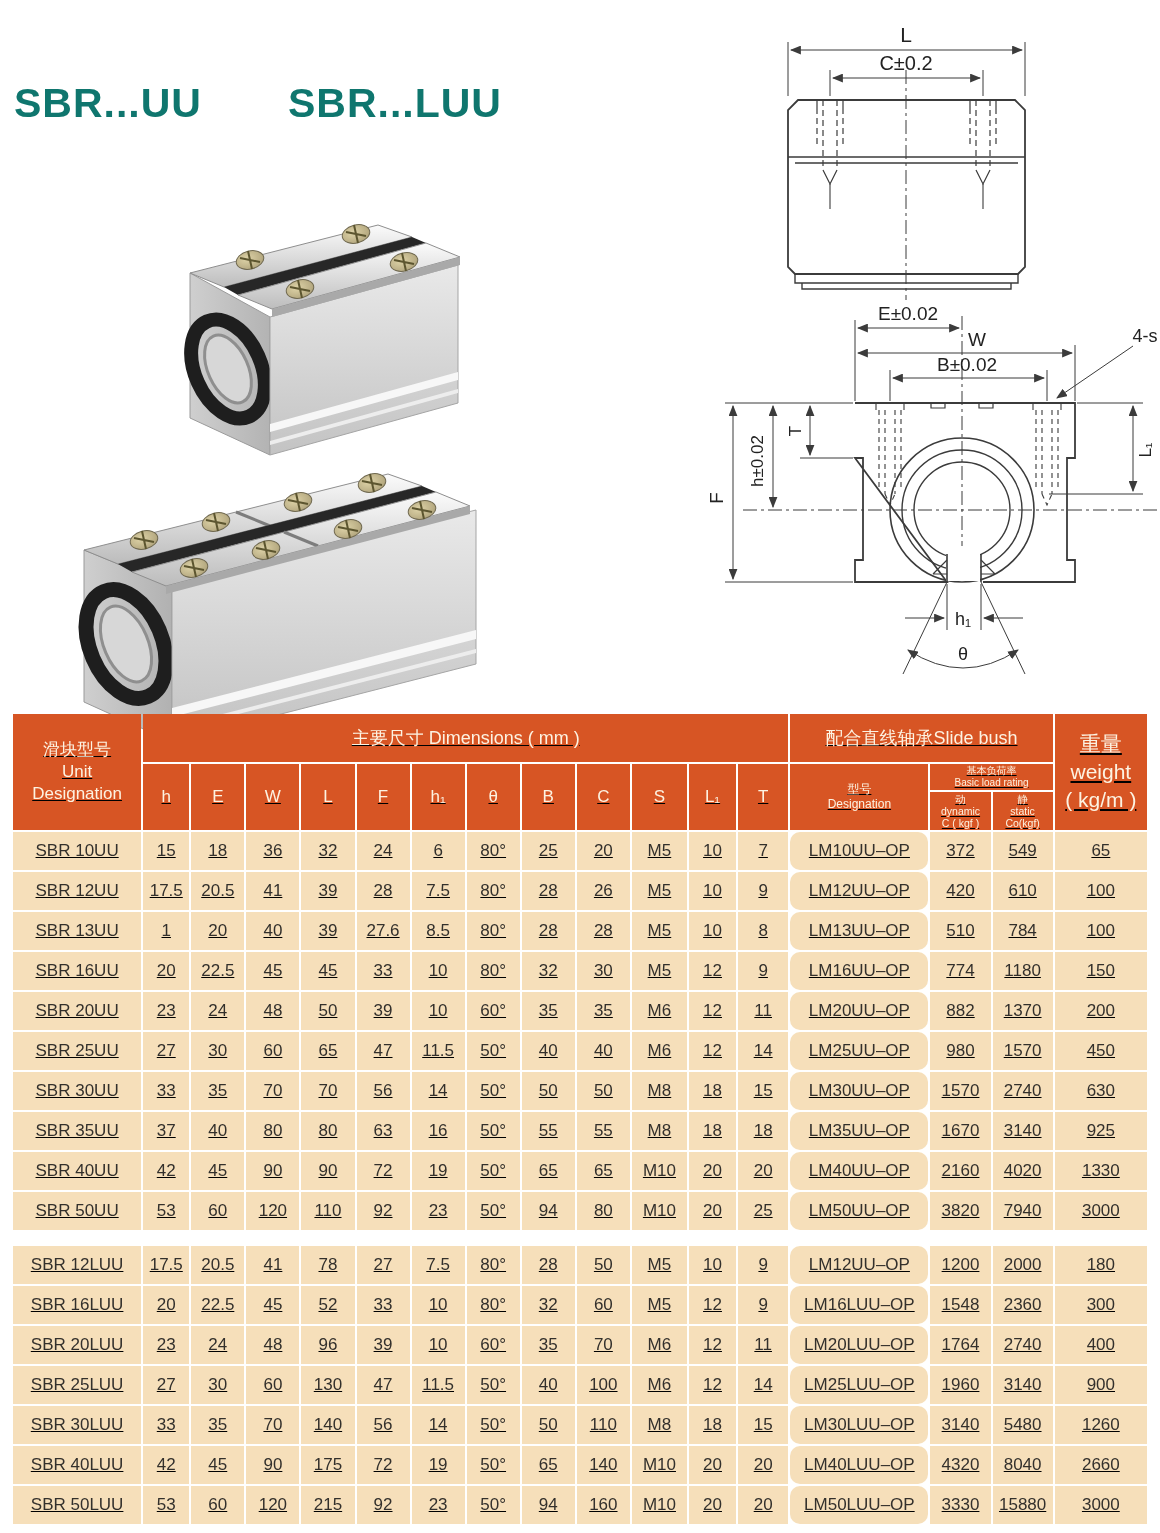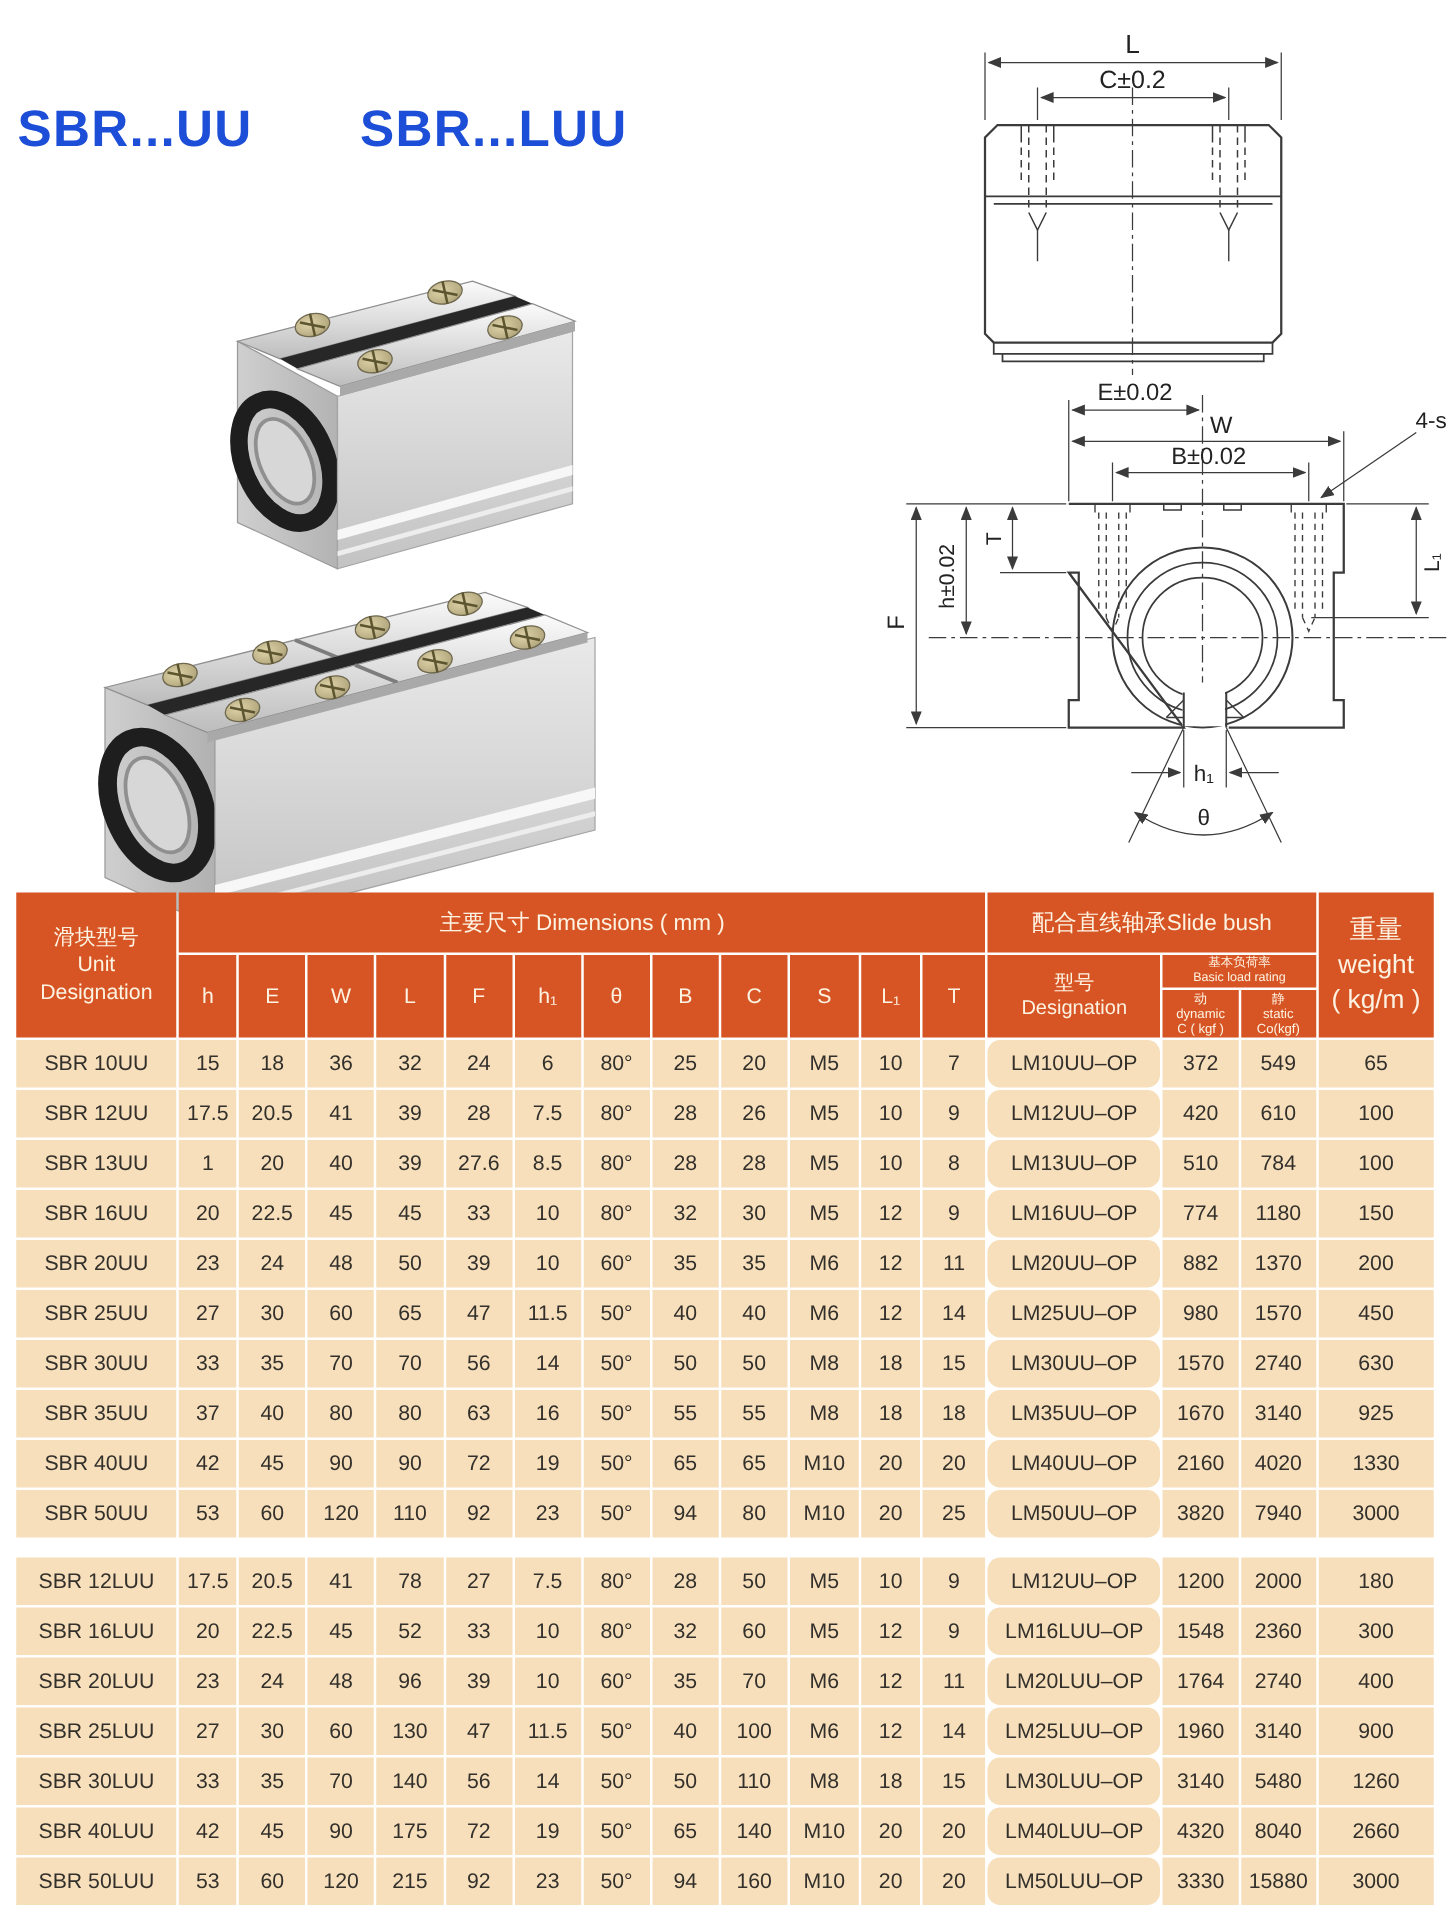--- a/index.html
+++ b/index.html
@@ -1,34 +1,34 @@
 <!DOCTYPE html>
 <html><head>
 <meta charset="utf-8">
 <style>
   html,body{margin:0;padding:0;background:#ffffff;}
   .page{position:relative;width:1160px;height:1533px;background:#ffffff;overflow:hidden;
         font-family:"Liberation Sans","DejaVu Sans",sans-serif;}
   .title{position:absolute;left:14px;top:80px;font-size:41px;font-weight:bold;
-         color:#1d4ed8;letter-spacing:1px;white-space:nowrap;}
+         color:#0f766e;letter-spacing:1px;white-space:nowrap;}
   .title .t2{margin-left:86px;}
   .photo,.drawing{position:absolute;}
   
-  .spec-wrap{position:absolute;left:11px;top:712px;width:1138px;}
+  .spec-wrap{position:absolute;left:11px;top:712px;width:1138px;text-decoration:underline;}
   table.spec{width:1138px;table-layout:fixed;border-collapse:separate;border-spacing:2px;}
   table.spec th{background:#d75524;color:#fdf3e2;font-weight:normal;text-align:center;
                 vertical-align:middle;padding:1px 0;}
   table.spec td{background:#f6dfba;color:#33302c;text-align:center;vertical-align:middle;
                 height:38px;font-size:17px;padding:0;}
   .hrow1 th{height:46px;font-size:18px;}
   .hrow2 th{font-size:17px;}
   .hrow3 th{height:34px;}
   .line{display:block;line-height:1.3;}
   .th-unit .line{font-size:17px;}
-  .th-model .line{font-size:16px;line-height:1.25;}
+  .th-model .line{font-size:12px;line-height:1.25;}
   .th-load .line{font-size:10px;line-height:1.2;}
   .th-loadsub .line{font-size:10.5px;line-height:1.15;}
   .th-weight .line{font-size:21px;line-height:1.35;}
   td.cell-name{font-size:17px;}
   td.cell-bush{font-size:16.5px;border-radius:10px;}
   tr.section-gap td{background:#ffffff;height:12px;}
   
   svg text{font-family:"Liberation Sans","DejaVu Sans",sans-serif;}
 </style>
 </head>

